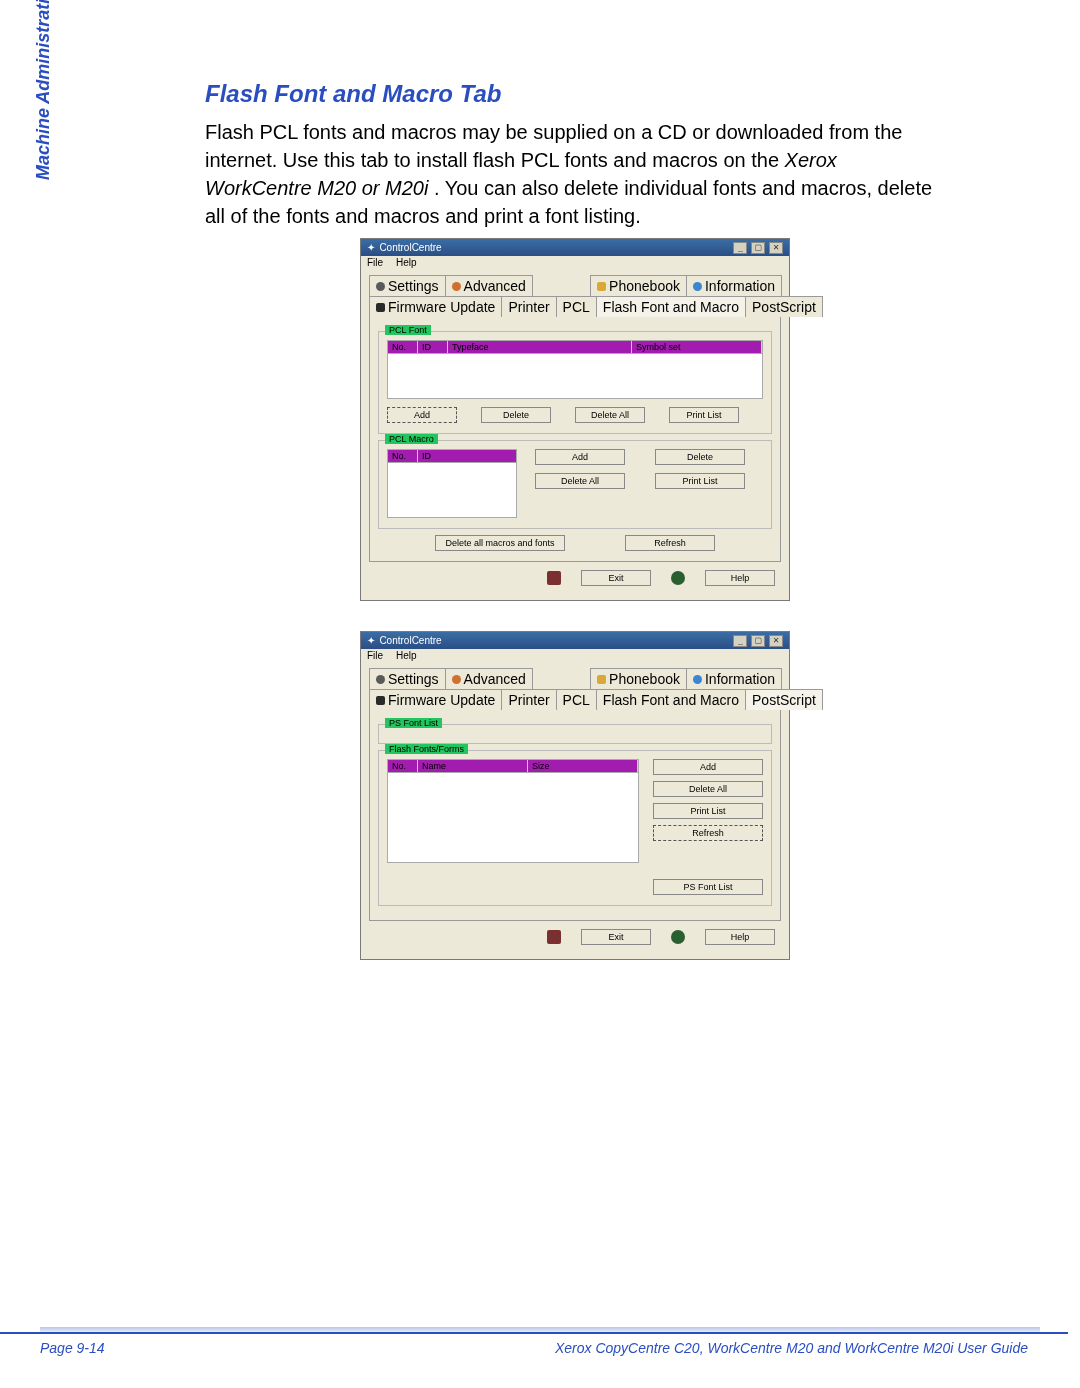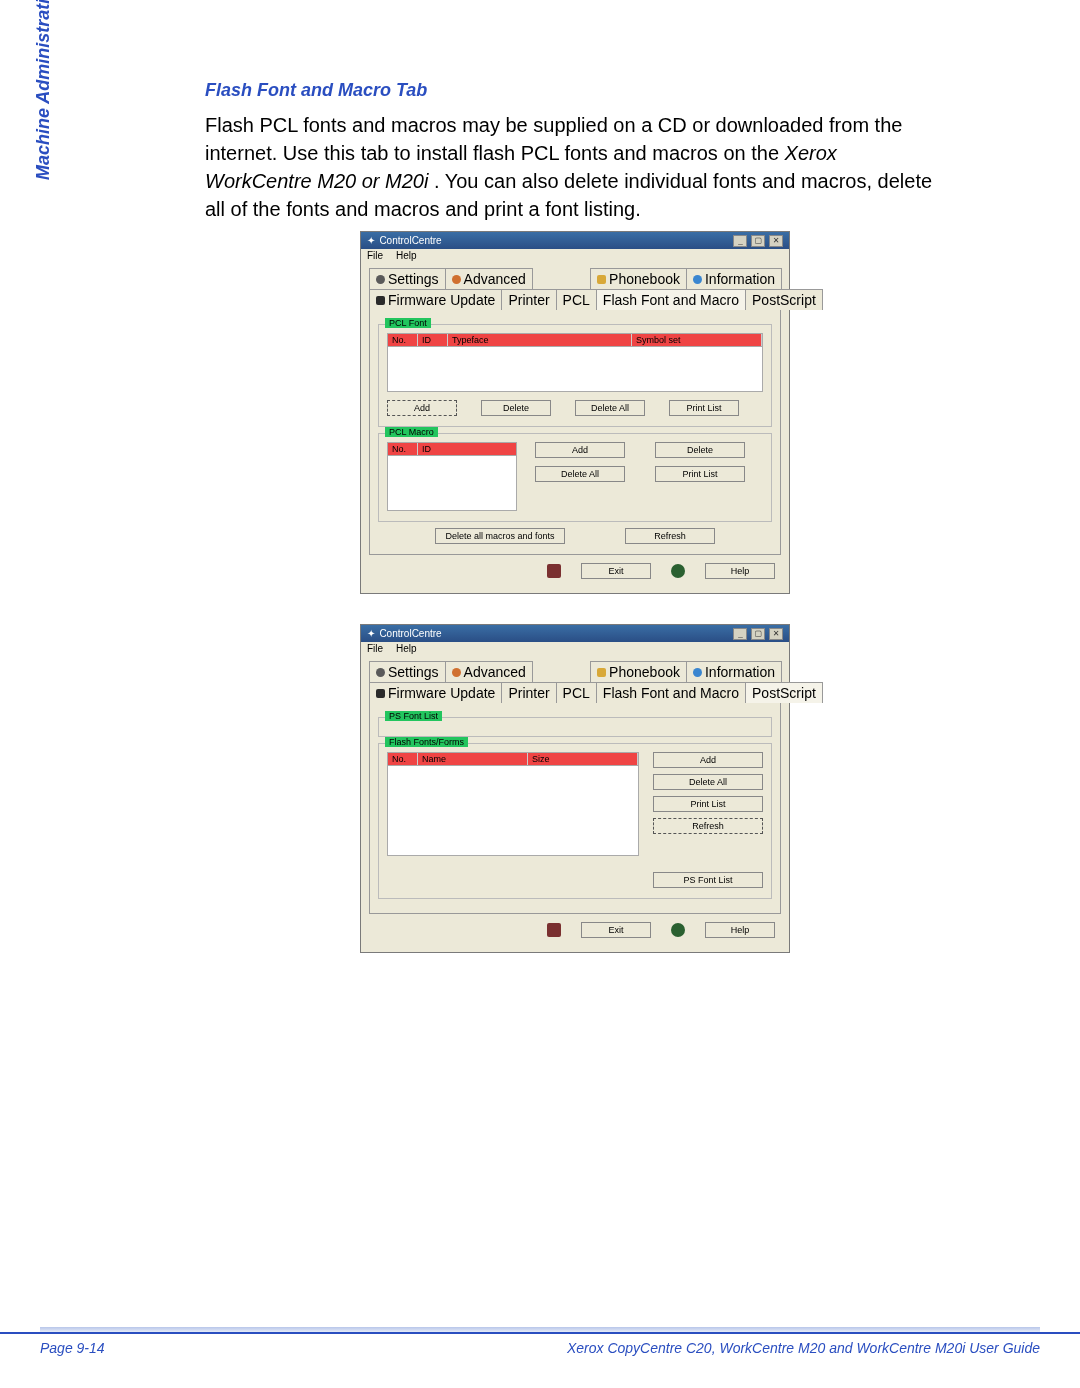--- a/index.html
+++ b/index.html
@@ -26,21 +26,21 @@
   .content {
     position: absolute;
     left: 205px;
     top: 80px;
     width: 740px;
   }
   .section-title {
     color: #2a4ec0;
     font-style: italic;
     font-weight: bold;
-    font-size: 18px;
+    font-size: 24px;
     margin-bottom: 10px;
   }
   .body-text {
     font-size: 20px;
     line-height: 1.4;
     color: #000;
     margin-bottom: 8px;
   }
   .body-text .ital { font-style: italic; }
   .screenshot {
@@ -100,21 +100,21 @@
   }
   .group-label {
     position: absolute;
     top: -7px; left: 6px;
     background: #22c55e;
     padding: 0 4px;
     font-size: 9px;
   }
   .listhead {
     display: flex;
-    background: #ef4444;
+    background: #a21caf;
     border: 1px solid #aaa;
     font-size: 9px;
   }
   .listhead > div { border-right: 1px solid #ccc; padding: 1px 4px; }
   .lh-no { width: 30px; }
   .lh-id { width: 30px; }
   .lh-type { flex: 1; }
   .lh-sym { width: 130px; }
   .lh-name { flex: 1; }
   .lh-size { width: 110px; }
@@ -144,21 +144,21 @@
   .bicon.exit { background:#7a3030; border-radius:2px; }
   .bicon.help { background:#2a6030; border-radius:50%; }
   .wide-btn { min-width: 130px; }
   .row-split { display:flex; gap: 14px; align-items:flex-start;}
   .row-split .left { flex:1; }
   .row-split .right { width: 110px; }
   .macro-row { display:flex; gap:18px; }
   .macro-row .mlist { width: 130px; }
   .footer {
     position: absolute;
-    left: 0; right: 0; bottom: 32px;
+    left: 0; right: 12px; bottom: 32px;
     border-top: 2px solid #2a4ec0;
     padding: 6px 40px 0 40px;
     display: flex; justify-content: space-between;
     font-style: italic;
     color: #2a4ec0;
     font-size: 14px;
   }
   .page-divider {
     position: absolute; left:40px; right:40px; bottom: 56px;
     height: 5px;

